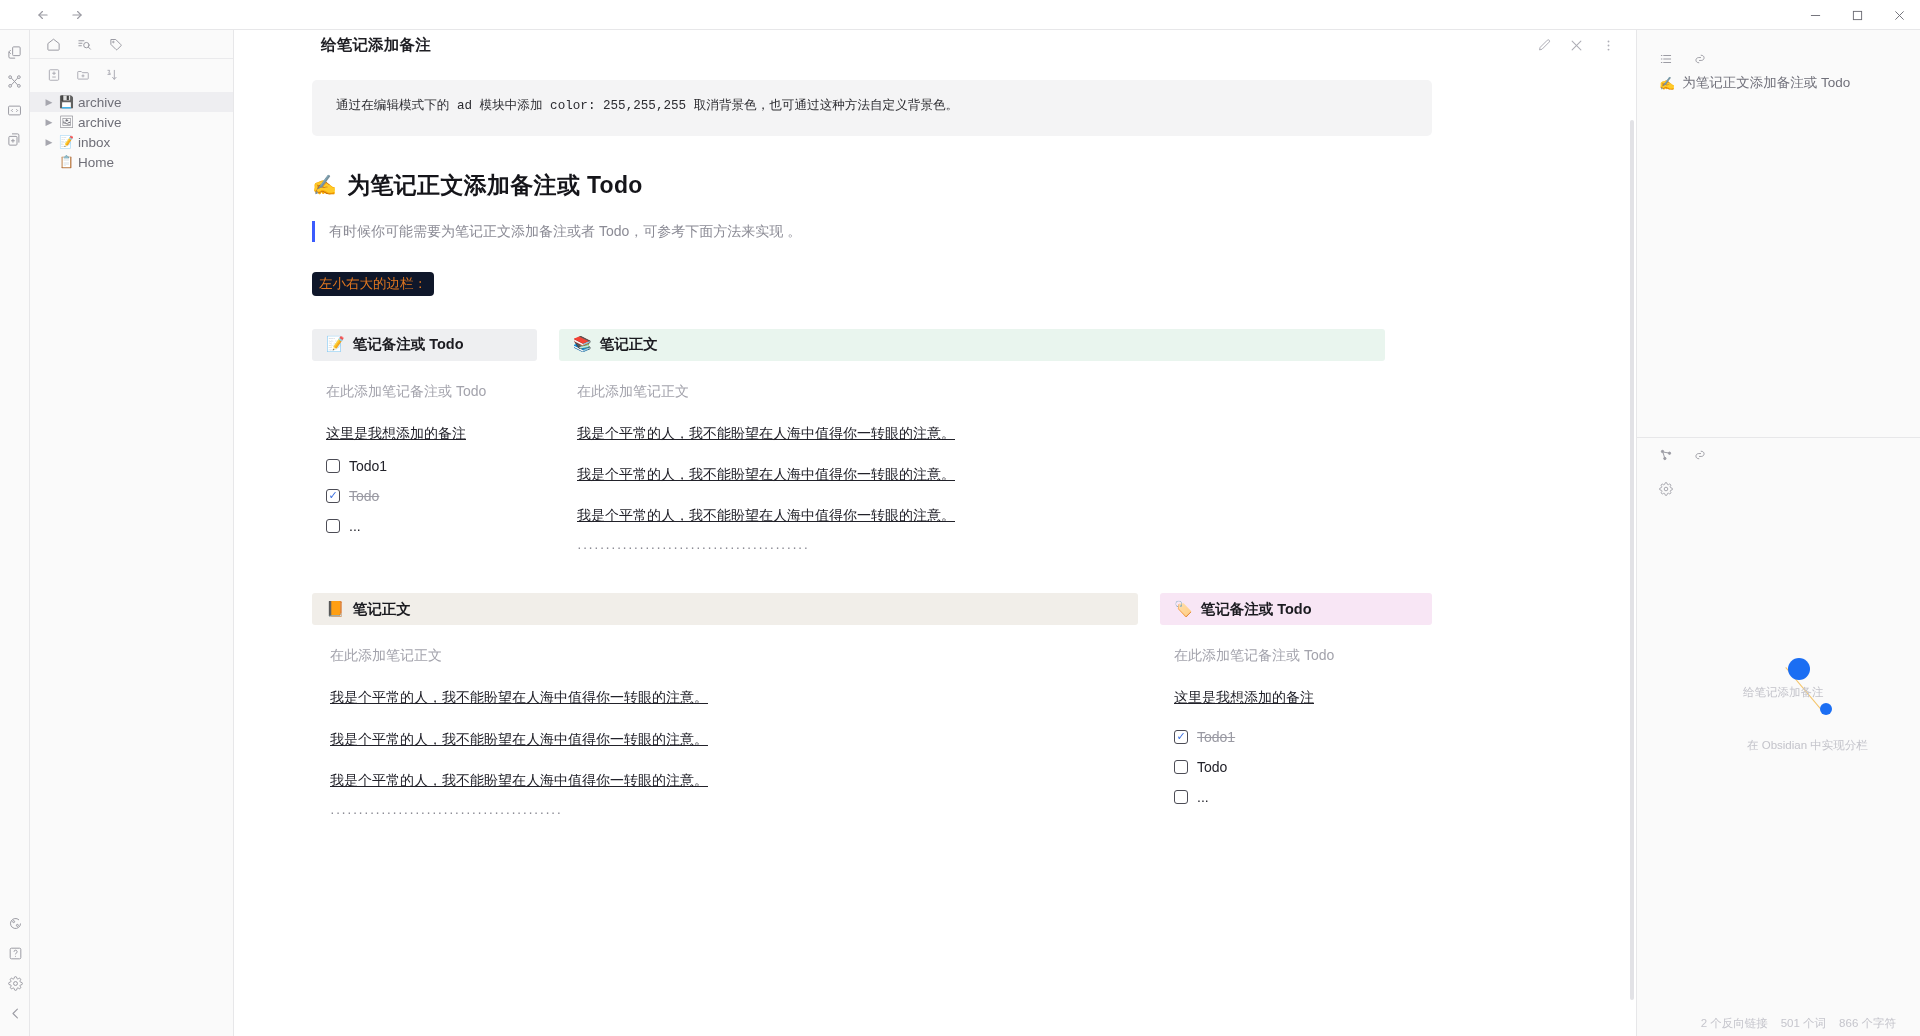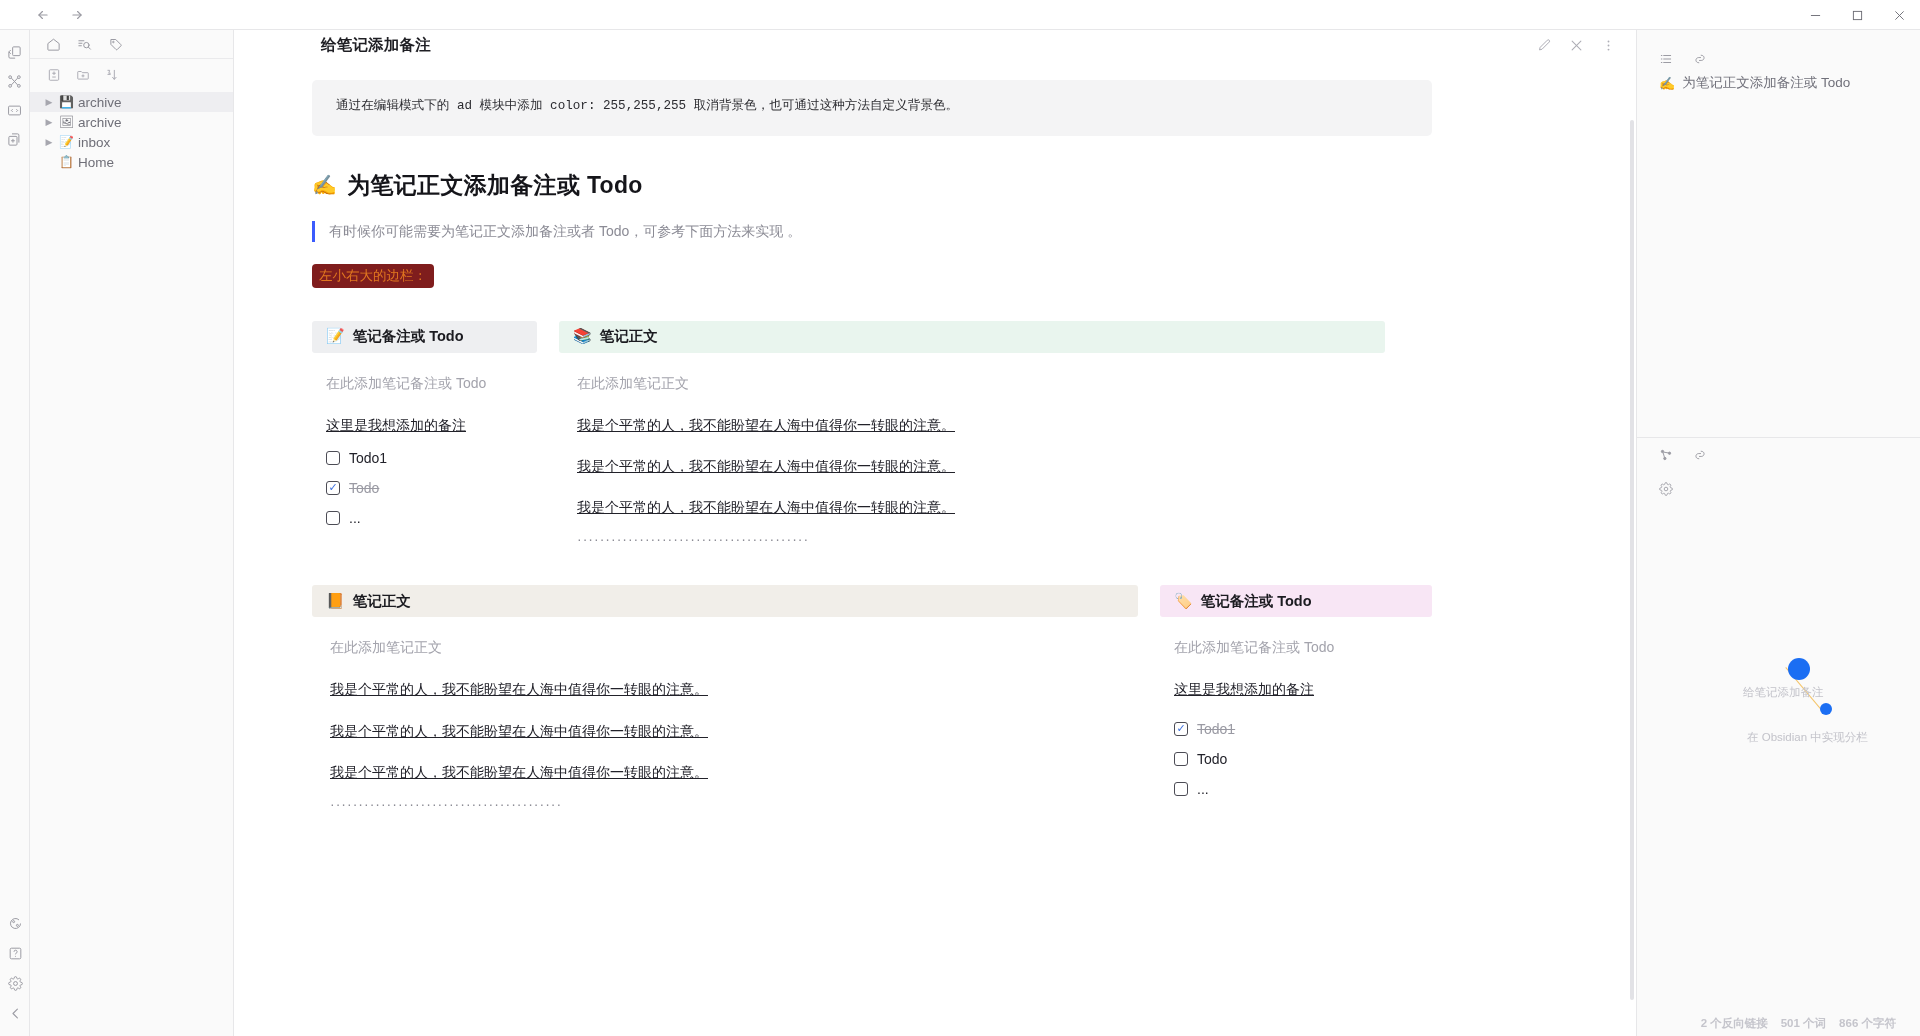--- a/index.html
+++ b/index.html
@@ -74,21 +74,21 @@
   .notebox p + p { }
 
   h1.doc-h1 { font-size: 23px; font-weight: bold; color: #15151a; display: flex; align-items: center;
     gap: 10px; margin: 0 0 20px 0; letter-spacing: .3px; }
   .em { font-family: "DejaVu Sans", "Liberation Sans", sans-serif; font-size: 20px; line-height: 1; }
 
   blockquote.doc-q { border-left: 3px solid #3b5bfd; padding-left: 14px; margin: 0 0 22px 0;
     font-size: 14px; color: #8b8b95; line-height: 1.5; }
 
   .hl { display: inline-block; font-size: 13.5px; padding: 3px 7px; border-radius: 4px; color: #1f1f24; }
-  .hl.orange { background: #7f1d1d; color: #e0761f; }
+  .hl.orange { background: #0f172a; color: #e0761f; margin-top: 8px; }
   .hl.pink { background: #fcc9cb; color: #e2525a; }
   .section-tag { margin-bottom: 33px; }
 
   
   .cols { display: flex; gap: 22px; align-items: flex-start; }
   .col-card { }
   .col-head { height: 32px; display: flex; align-items: center; gap: 8px; padding-left: 14px;
     font-size: 14.5px; font-weight: bold; color: #1b1b20; border-radius: 3px; }
   .col-head .em { font-size: 15px; }
   .col-body { padding: 22px 0 0 14px; }
@@ -116,21 +116,21 @@
   .outline-item { display: flex; align-items: center; gap: 7px; padding-left: 22px;
     font-size: 13.5px; color: #70707a; }
   .outline-item .em { font-size: 13px; }
   .r-graph { flex: 1 1 auto; position: relative; display: flex; flex-direction: column; }
   .graph-tools2 { height: 34px; display: flex; align-items: center; padding-left: 20px; }
   .graph-canvas { flex: 1 1 auto; position: relative; }
   .node { position: absolute; border-radius: 50%; background: #1b6ef3; }
   .node-lbl { position: absolute; font-size: 11.5px; color: #c3c3ca; white-space: nowrap; }
   .edge { position: absolute; background: #f5c56a; transform-origin: 0 0; height: 1.4px; }
   .statusbar { height: 26px; display: flex; align-items: center; justify-content: flex-end;
-    padding-right: 24px; gap: 13px; font-size: 11.5px; color: #c5c5cc; font-weight: bold; }
+    padding-right: 24px; gap: 13px; font-size: 11.5px; color: #c5c5cc; }
 </style>
 </head>
 <body>
 
 <div class="app">
 
   <div class="titlebar">
     <div class="nav-btns">
       <div class="nav-arrow">
         <svg width="14" height="14" viewBox="0 0 24 24" fill="none" stroke="currentColor" stroke-width="2" stroke-linecap="round" stroke-linejoin="round">
@@ -484,21 +484,21 @@
               <path d="M19.4 15a1.6 1.6 0 0 0 .32 1.76l.06.06a2 2 0 1 1-2.83 2.83l-.06-.06a1.6 1.6 0 0 0-1.76-.32 1.6 1.6 0 0 0-1 1.46V21a2 2 0 1 1-4 0v-.1A1.6 1.6 0 0 0 9.1 19.4a1.6 1.6 0 0 0-1.76.32l-.06.06a2 2 0 1 1-2.83-2.83l.06-.06A1.6 1.6 0 0 0 4.83 15a1.6 1.6 0 0 0-1.46-1H3a2 2 0 1 1 0-4h.1A1.6 1.6 0 0 0 4.6 8.9a1.6 1.6 0 0 0-.32-1.76l-.06-.06a2 2 0 1 1 2.83-2.83l.06.06A1.6 1.6 0 0 0 9 4.63 1.6 1.6 0 0 0 10 3.17V3a2 2 0 1 1 4 0v.1a1.6 1.6 0 0 0 1 1.46 1.6 1.6 0 0 0 1.76-.32l.06-.06a2 2 0 1 1 2.83 2.83l-.06.06A1.6 1.6 0 0 0 19.4 9v.1a1.6 1.6 0 0 0 1.46 1H21a2 2 0 1 1 0 4h-.1a1.6 1.6 0 0 0-1.5.9z"></path>
             </svg>
         </div>
 
         <div class="graph-canvas">
 
           <div class="edge" style="left:183px; top:211px; width:54px; transform: rotate(-130deg);"></div>
           <div class="node" style="left:151px; top:160px; width:22px; height:22px;"></div>
           <div class="node-lbl" style="left:106px; top:187px;">给笔记添加备注</div>
           <div class="node" style="left:183px; top:205px; width:12px; height:12px;"></div>
-          <div class="node-lbl" style="left:110px; top:232px;">在 Obsidian 中实现分栏</div>
+          <div class="node-lbl" style="left:110px; top:240px;">在 Obsidian 中实现分栏</div>
         </div>
 
         <div class="statusbar">
           <span>2 个反向链接</span>
           <span>501 个词</span>
           <span>866 个字符</span>
         </div>
       </div>
     </div>
 

